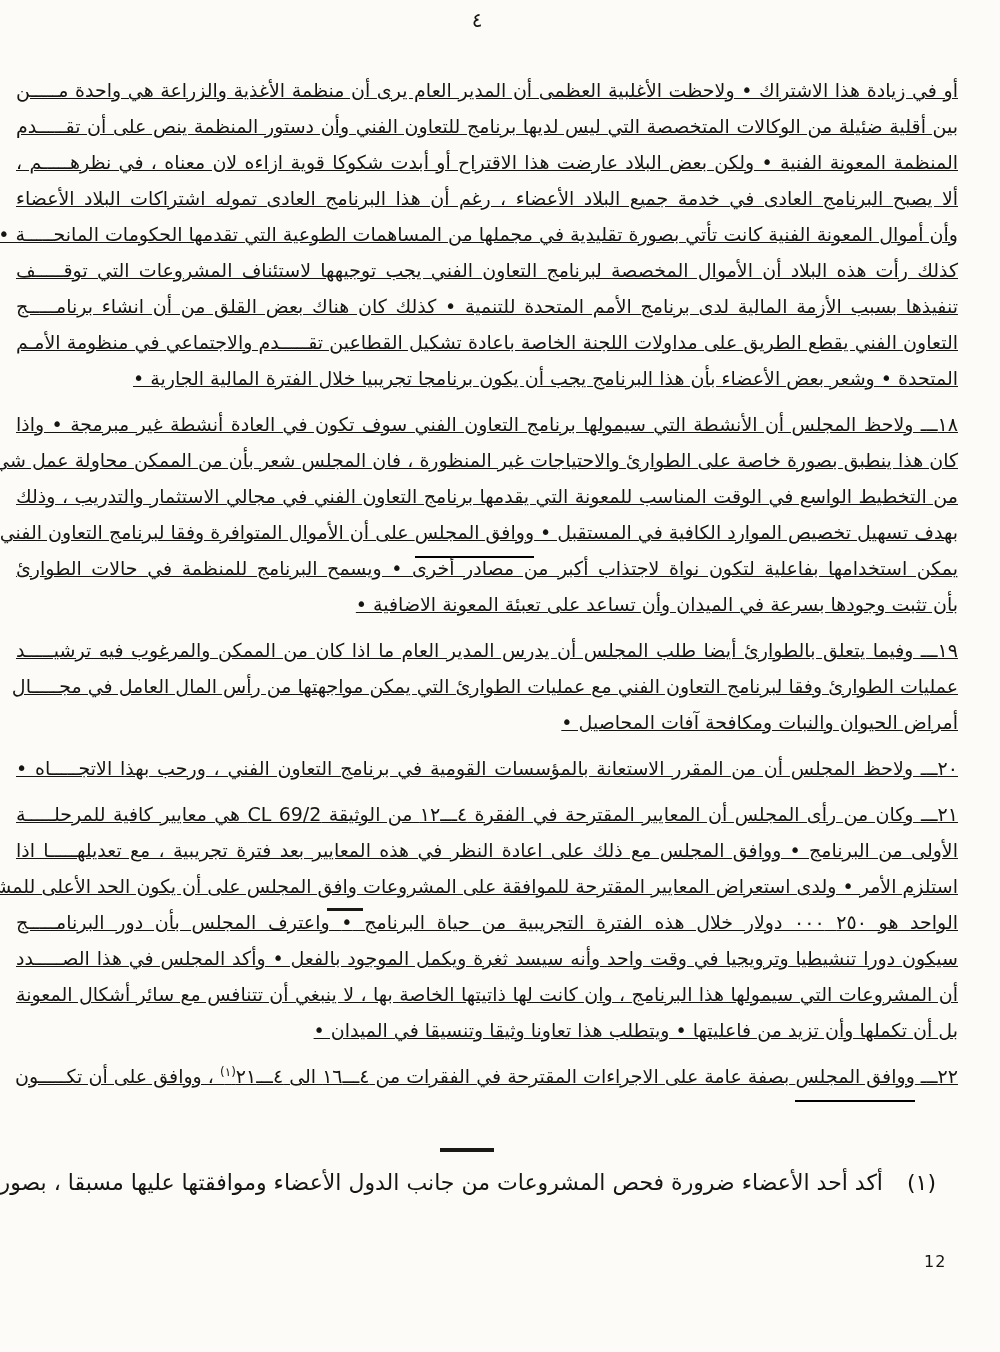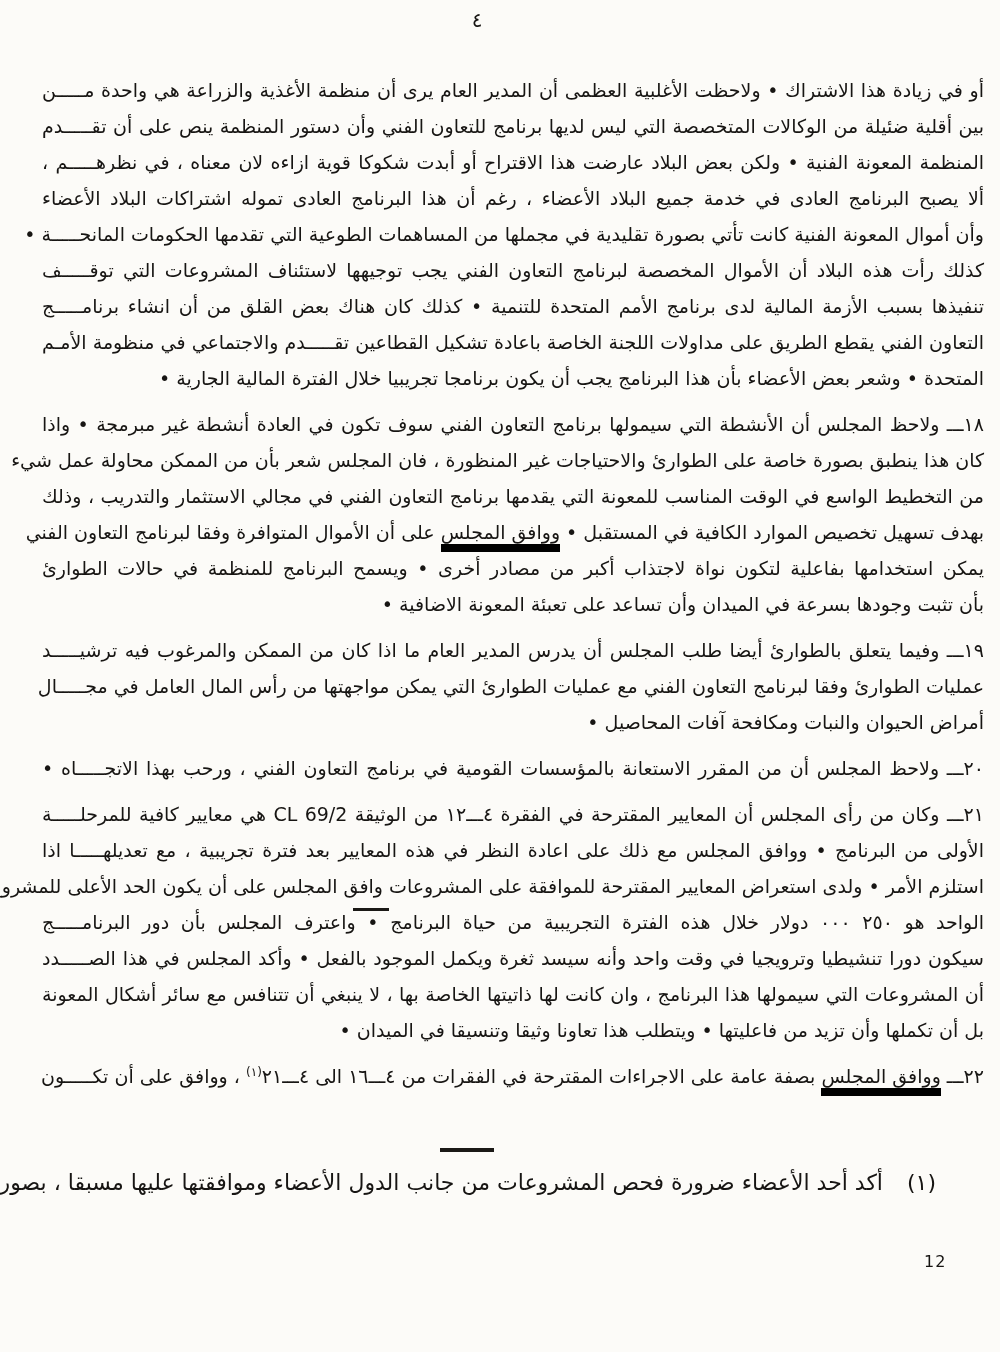--- a/index.html
+++ b/index.html
@@ -10,31 +10,32 @@
     background:#fcfbf8;
     font-family:"DejaVu Sans",sans-serif;
     color:#171513;
     overflow:hidden;
   }
   .pageno-top{
     position:absolute;top:8px;left:448px;width:58px;
     text-align:center;font-size:20px;
   }
   .content{
-    position:absolute;top:72px;right:16px;width:942px;
+    position:absolute;top:72px;right:42px;width:942px;
     direction:rtl;
+    text-decoration:underline;
   }
   .para{margin:0 0 10px 0;}
   .line{
     height:36px;line-height:36px;font-size:19px;
     white-space:nowrap;
     text-align:justify;text-align-last:justify;
   }
   .line.short{text-align:center;text-align-last:right;}
-  .u{border-bottom:8px solid #000000;padding-bottom:1px;}
+  .u{border-bottom:2px solid #000000;padding-bottom:13px;}
   sup.fnref{font-size:12px;vertical-align:super;line-height:0;}
   .overmark{position:relative;}
   .overmark::before{
     content:"";position:absolute;top:-3px;right:-10px;
     width:36px;height:3px;background:#1b1916;
   }
   .fn-sep{
     position:absolute;top:1148px;left:440px;
     width:54px;height:4px;background:#1b1916;
   }

